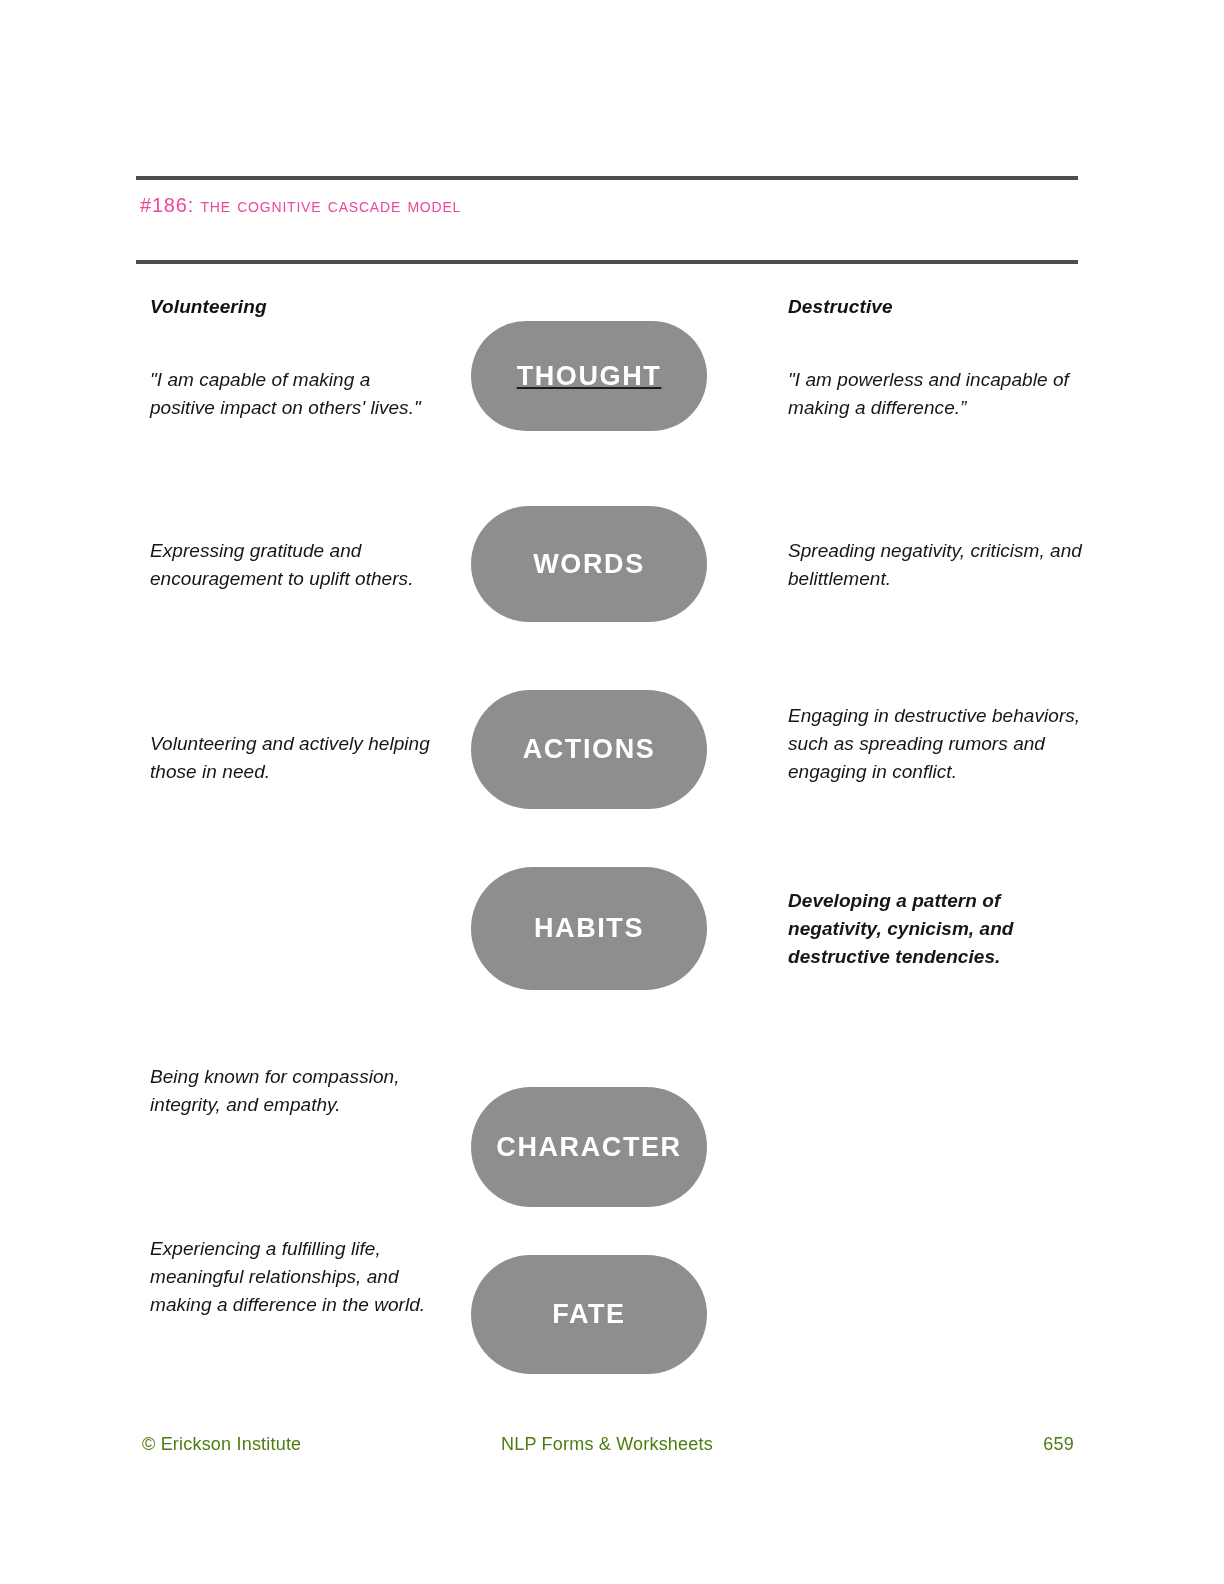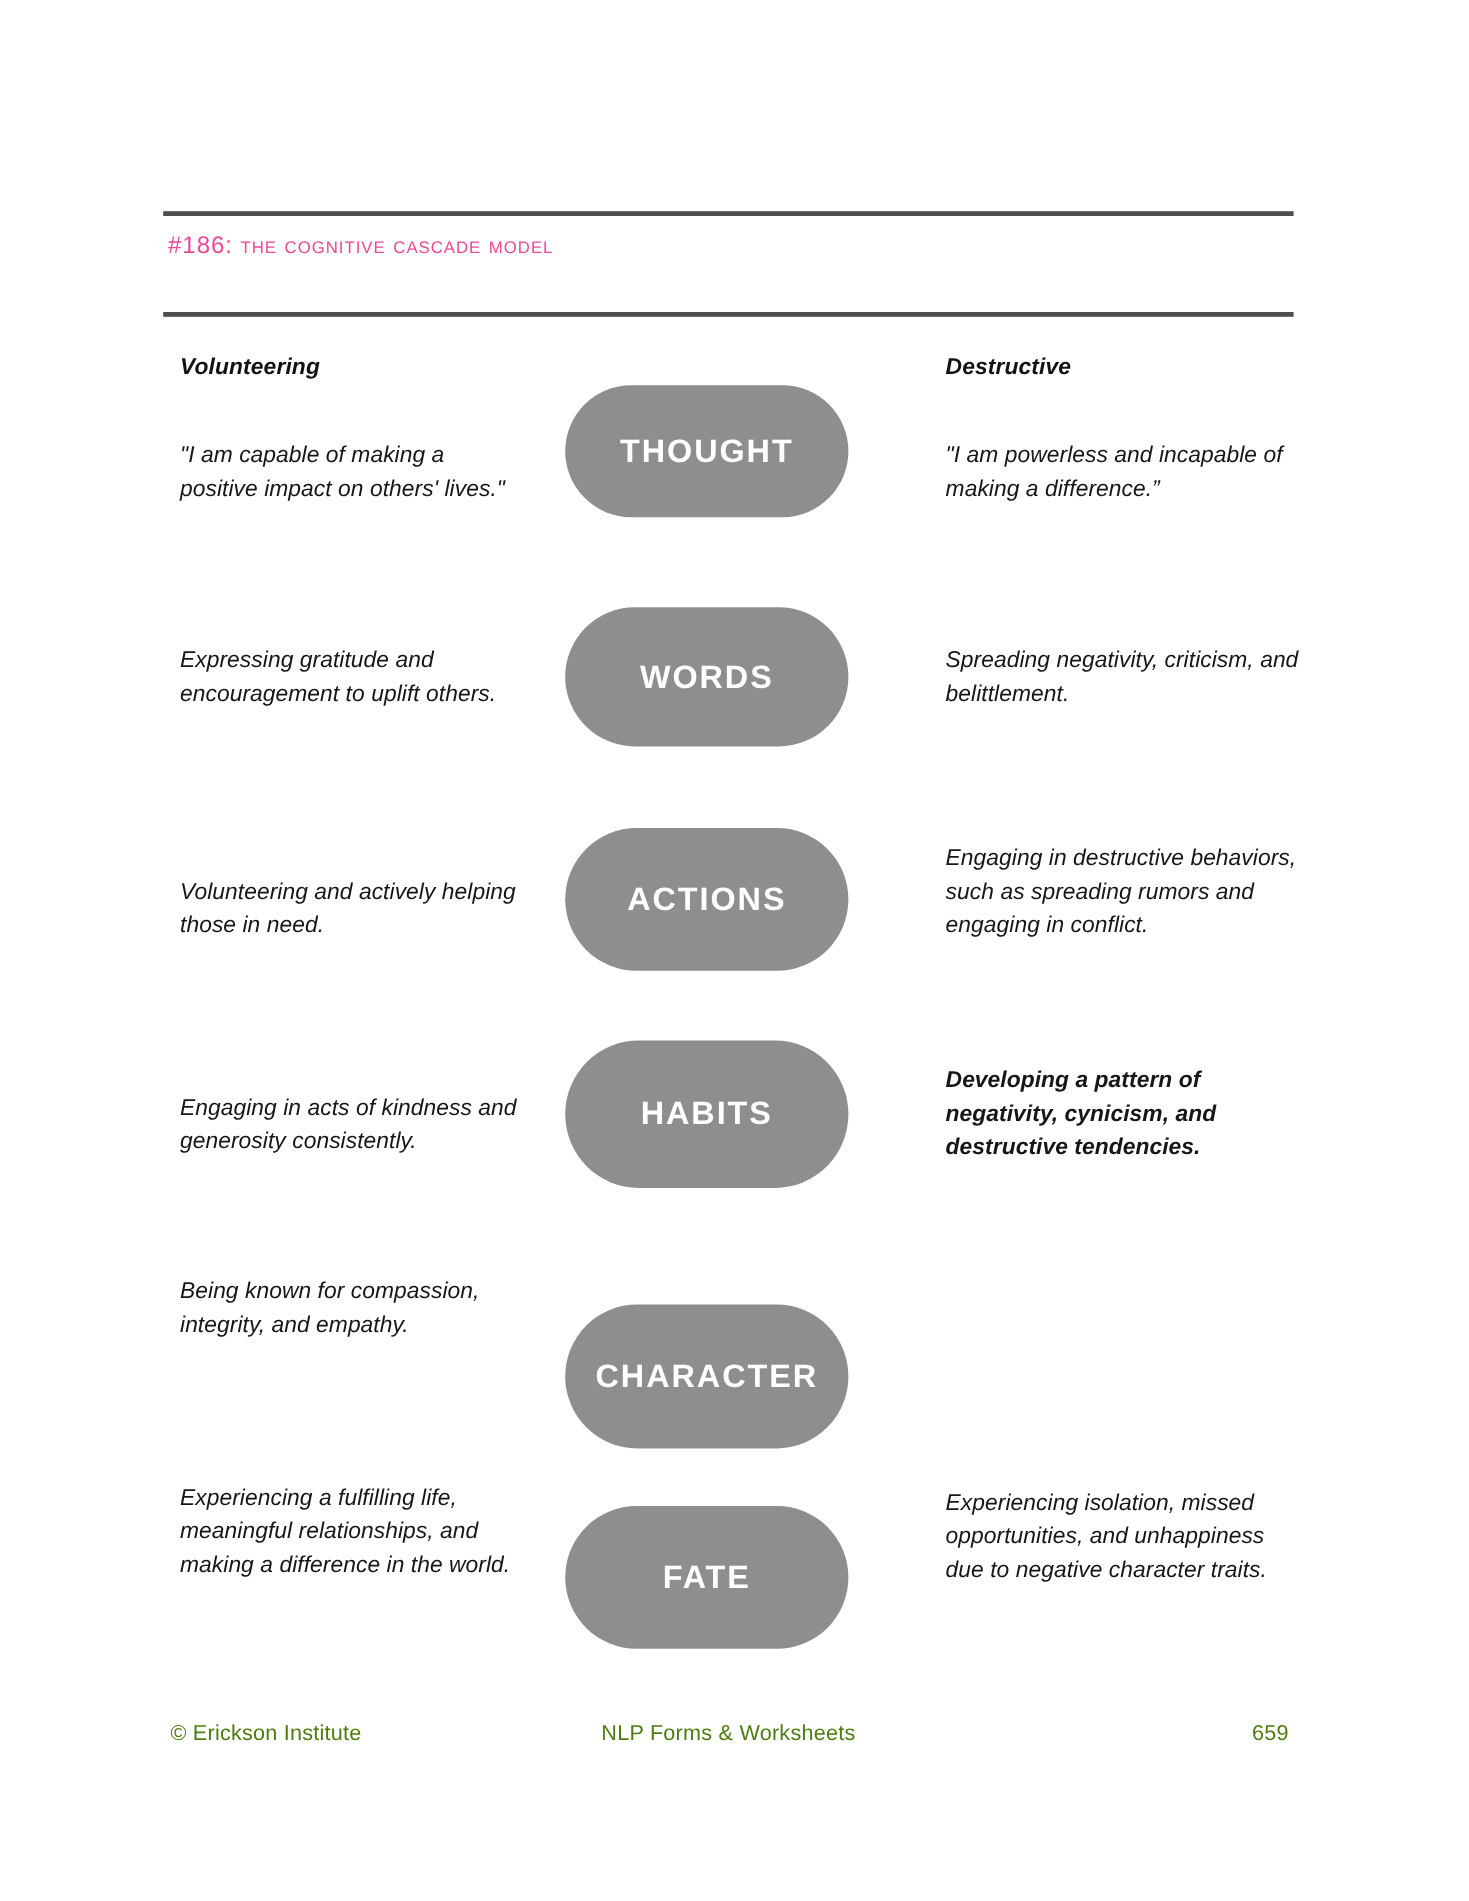--- a/index.html
+++ b/index.html
@@ -149,21 +149,21 @@
   <div class="cascade">
 
     <div class="col-heads">
       <div class="col-head left">Volunteering</div>
       <div class="col-head right">Destructive</div>
     </div>
 
     <div class="row" style="height:173px;">
       <div class="row-inner">
         <div class="side-text left" style="top:48px;">"I am capable of making a positive impact on others' lives."</div>
-        <div class="node" style="top:3px;height:110px;">
+        <div class="node" style="top:3px;height:110px;text-decoration:underline;">
           <span class="node-label">THOUGHT</span>
         </div>
         <div class="side-text right" style="top:48px;">"I am powerless and incapable of making a difference.”</div>
       </div>
     </div>
 
     <div class="row" style="height:187px;">
       <div class="row-inner">
         <div class="side-text left" style="top:46px;">Expressing gratitude and encouragement to uplift others.</div>
         <div class="node" style="top:15px;height:116px;">
@@ -178,21 +178,20 @@
         <div class="side-text left" style="top:52px;">Volunteering and actively helping those in need.</div>
         <div class="node" style="top:12px;height:119px;">
           <span class="node-label">ACTIONS</span>
         </div>
         <div class="side-text right" style="top:24px;">Engaging in destructive behaviors, such as spreading rumors and engaging in conflict.</div>
       </div>
     </div>
 
     <div class="row" style="height:185px;">
       <div class="row-inner">
-        <div class="side-text left" style="top:45px;">Engaging in acts of kindness and generosity consistently.</div>
         <div class="node" style="top:2px;height:123px;">
           <span class="node-label">HABITS</span>
         </div>
         <div class="side-text right" style="top:22px;font-weight:bold;">Developing a pattern of negativity, cynicism, and destructive tendencies.</div>
       </div>
     </div>
 
     <div class="row" style="height:177px;">
       <div class="row-inner">
         <div class="side-text left" style="top:13px;">Being known for compassion, integrity, and empathy.</div>
@@ -201,21 +200,20 @@
         </div>
       </div>
     </div>
 
     <div class="row" style="height:160px;">
       <div class="row-inner">
         <div class="side-text left" style="top:8px;">Experiencing a fulfilling life, meaningful relationships, and making a difference in the world.</div>
         <div class="node" style="top:28px;height:119px;">
           <span class="node-label">FATE</span>
         </div>
-        <div class="side-text right" style="top:12px;">Experiencing isolation, missed opportunities, and unhappiness due to negative character traits.</div>
       </div>
     </div>
 
   </div>
 
   <div class="footer">
     <div class="f-left">© Erickson Institute</div>
     <div class="f-center">NLP Forms &amp; Worksheets</div>
     <div class="f-right">659</div>
   </div>

